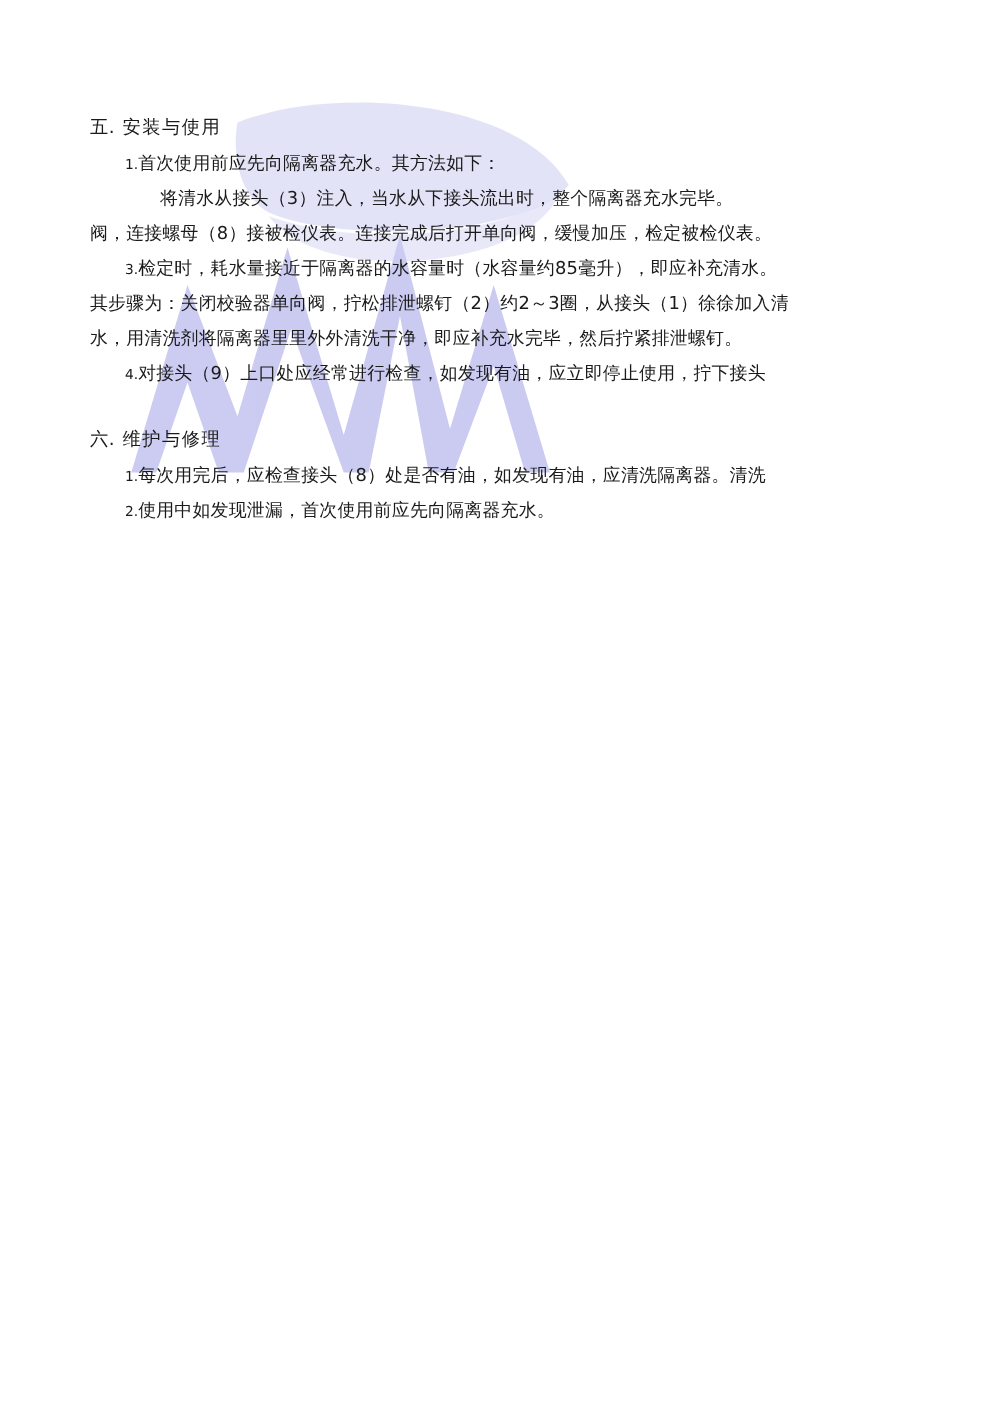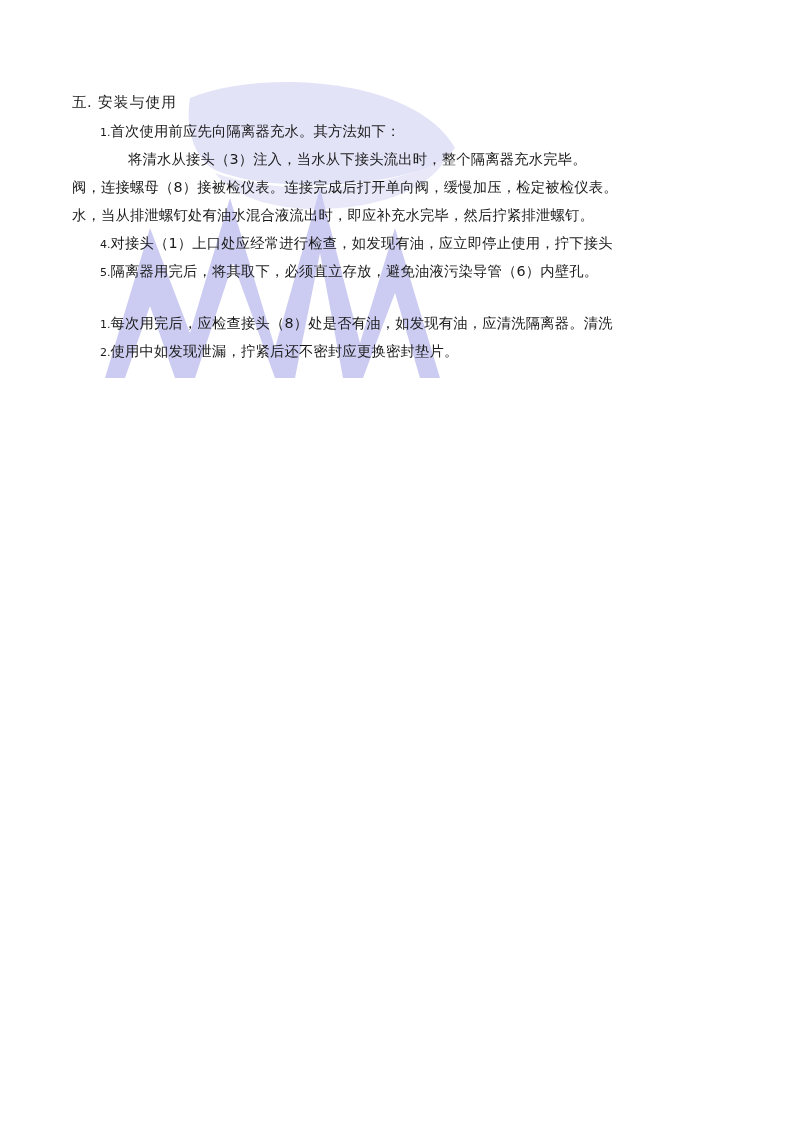--- a/index.html
+++ b/index.html
@@ -84,27 +84,32 @@
     <p class="section-heading">
       <span class="h-num">五.</span>
       <span>安装与使用</span>
     </p>
 
     <p class="para indent1"><span class="num">1.</span><span>首次使用前应先向隔离器充水。其方法如下：</span></p>
     <p class="para indent2"><span>将清水从接头（3）注入，当水从下接头流出时，整个隔离器充水完毕。</span></p>
 
     <p class="para"><span>阀，连接螺母（8）接被检仪表。连接完成后打开单向阀，缓慢加压，检定被检仪表。</span></p>
 
-    <p class="para"><span>水，当从排泄螺钉处有油水混合液流出时，即应补充水完毕，然后拧紧排泄螺钉。</span></p>
+    <p class="para indent1"><span class="num">3.</span><span>检定时，耗水量接近于隔离器的水容量时（水容量约85毫升），即应补充清水。</span></p>
+    <p class="para"><span>其步骤为：关闭校验器单向阀，拧松排泄螺钉（2）约2～3圈，从接头（1）徐徐加入清</span></p>
+    <p class="para"><span>水，用清洗剂将隔离器里里外外清洗干净，即应补充水完毕，然后拧紧排泄螺钉。</span></p>
 
-    <p class="para indent1"><span class="num">4.</span><span>对接头（1）上口处应经常进行检查，如发现有油，应立即停止使用，拧下接头</span></p>
+    <p class="para indent1"><span class="num">4.</span><span>对接头（9）上口处应经常进行检查，如发现有油，应立即停止使用，拧下接头</span></p>
 
-    <p class="para indent1"><span class="num">5.</span><span>隔离器用完后，将其取下，必须直立存放，避免油液污染导管（6）内壁孔。</span></p>
 
     <div class="gap-block"></div>
 
+    <p class="section-heading">
+      <span class="h-num">六.</span>
+      <span>维护与修理</span>
+    </p>
 
     <p class="para indent1"><span class="num">1.</span><span>每次用完后，应检查接头（8）处是否有油，如发现有油，应清洗隔离器。清洗</span></p>
 
-    <p class="para indent1"><span class="num">2.</span><span>使用中如发现泄漏，拧紧后还不密封应更换密封垫片。</span></p>
+    <p class="para indent1"><span class="num">2.</span><span>使用中如发现泄漏，首次使用前应先向隔离器充水。</span></p>
 
   </div>
 </div>
 
 </body></html>

